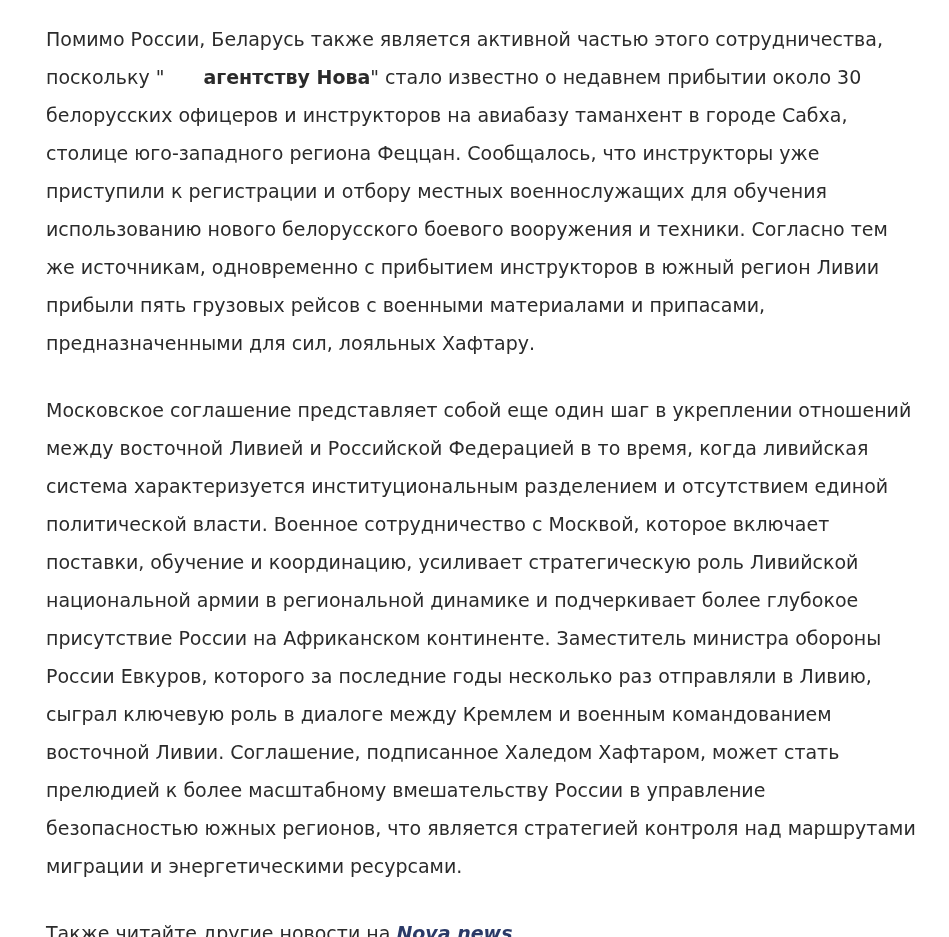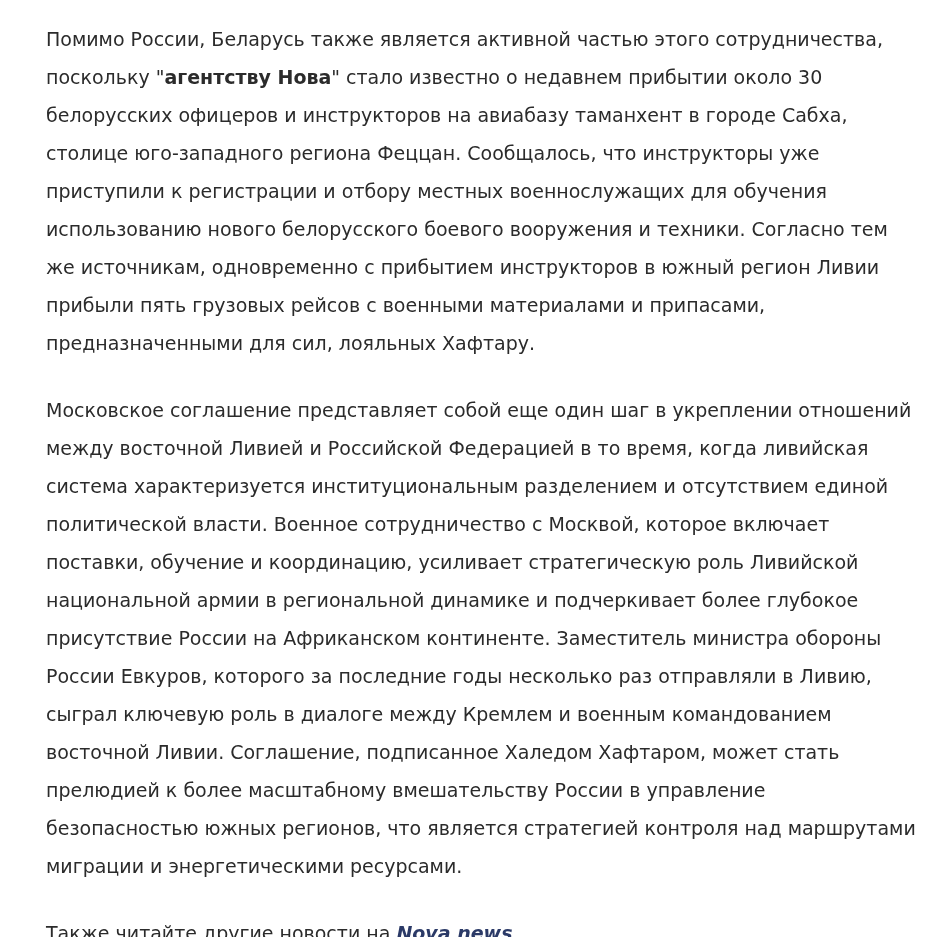--- a/index.html
+++ b/index.html
@@ -22,20 +22,21 @@
     line-height: 38px;
     color: #2b2b2b;
     text-align: left;
     word-spacing: normal;
   }
   .para:last-child {
     margin-bottom: 0;
   }
   .bold-inline {
     font-weight: bold;
+    margin-left: 39px;
   }
   .nova-link {
     color: #2b3a67;
     font-weight: bold;
     font-style: italic;
     text-decoration: none;
     cursor: pointer;
   }
 </style>
 </head>

